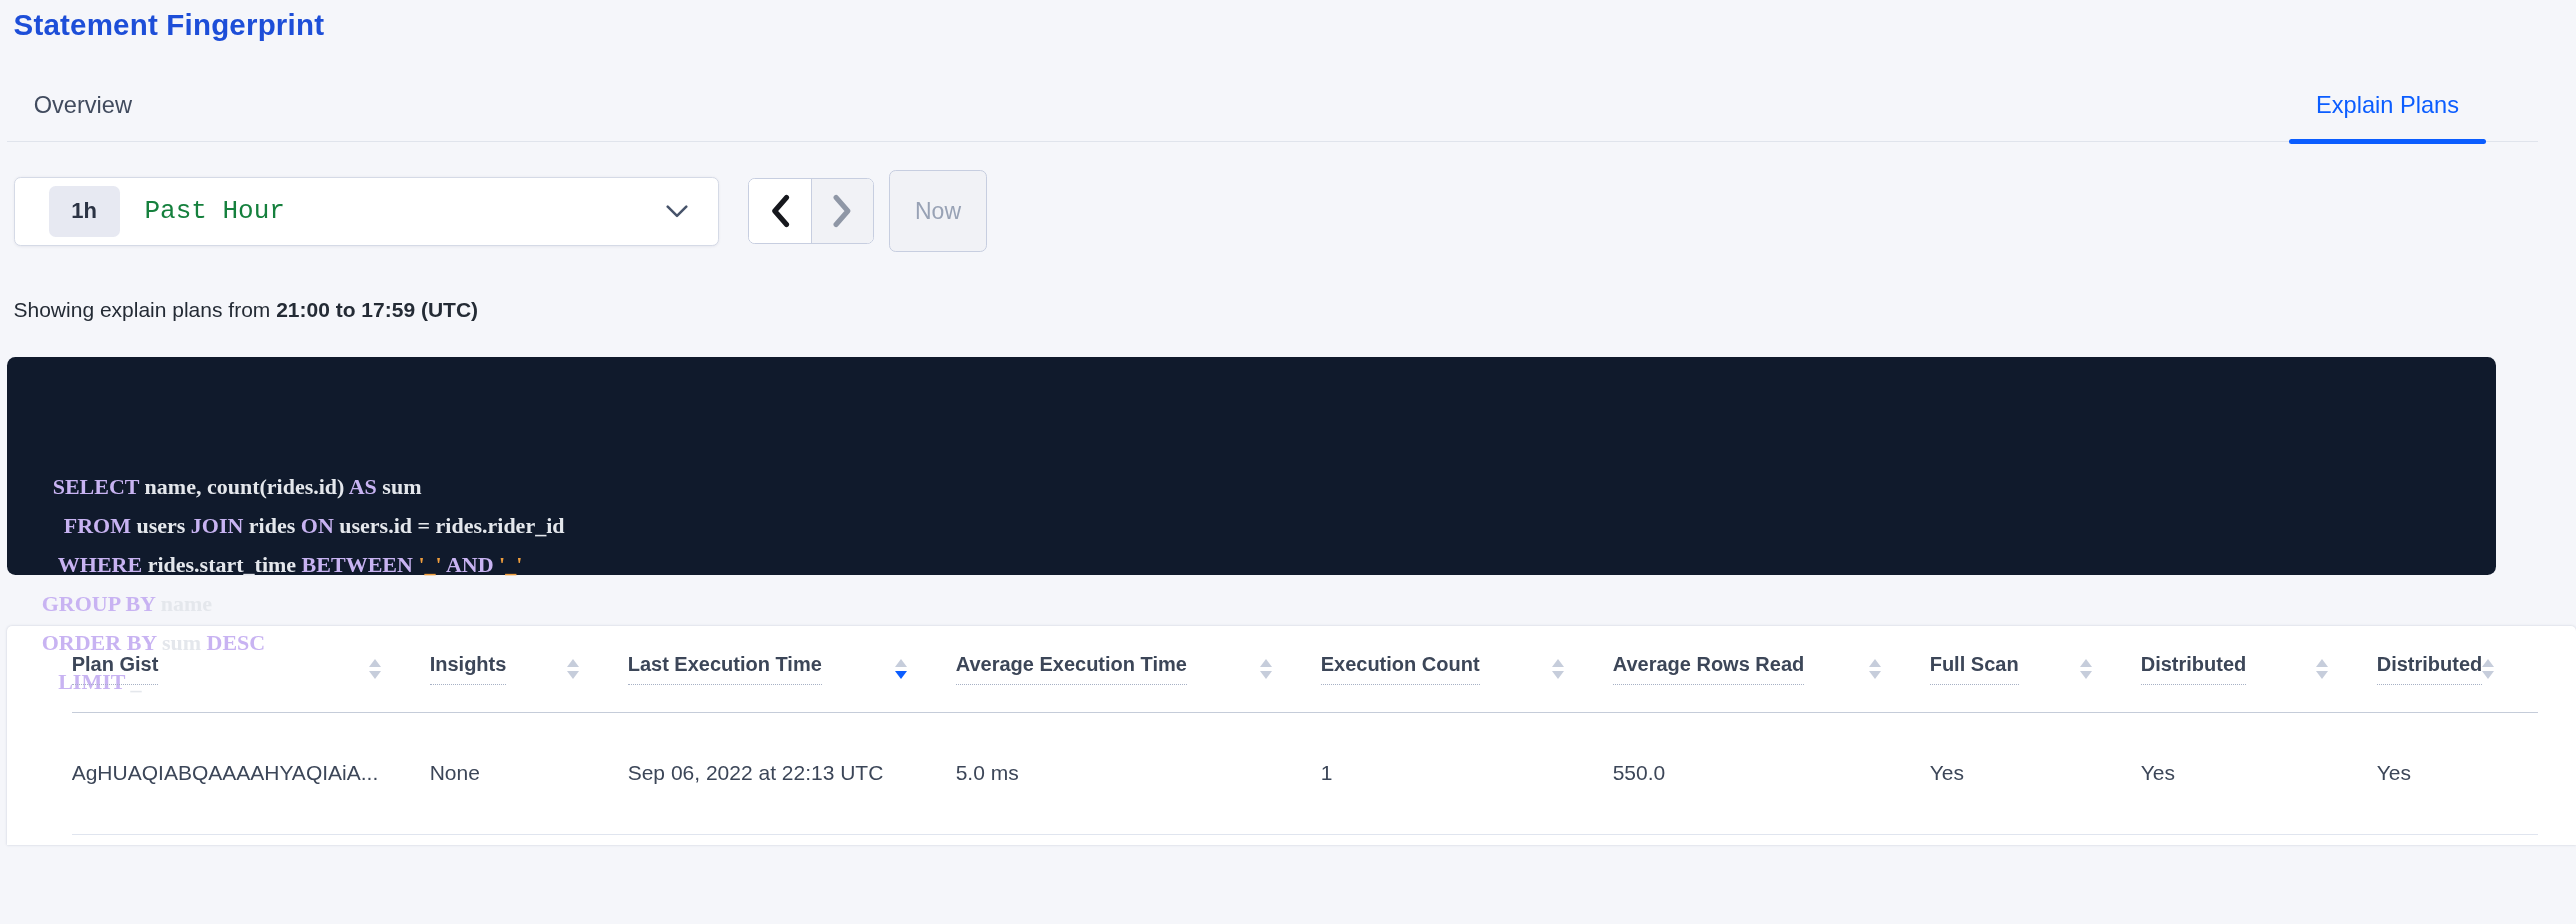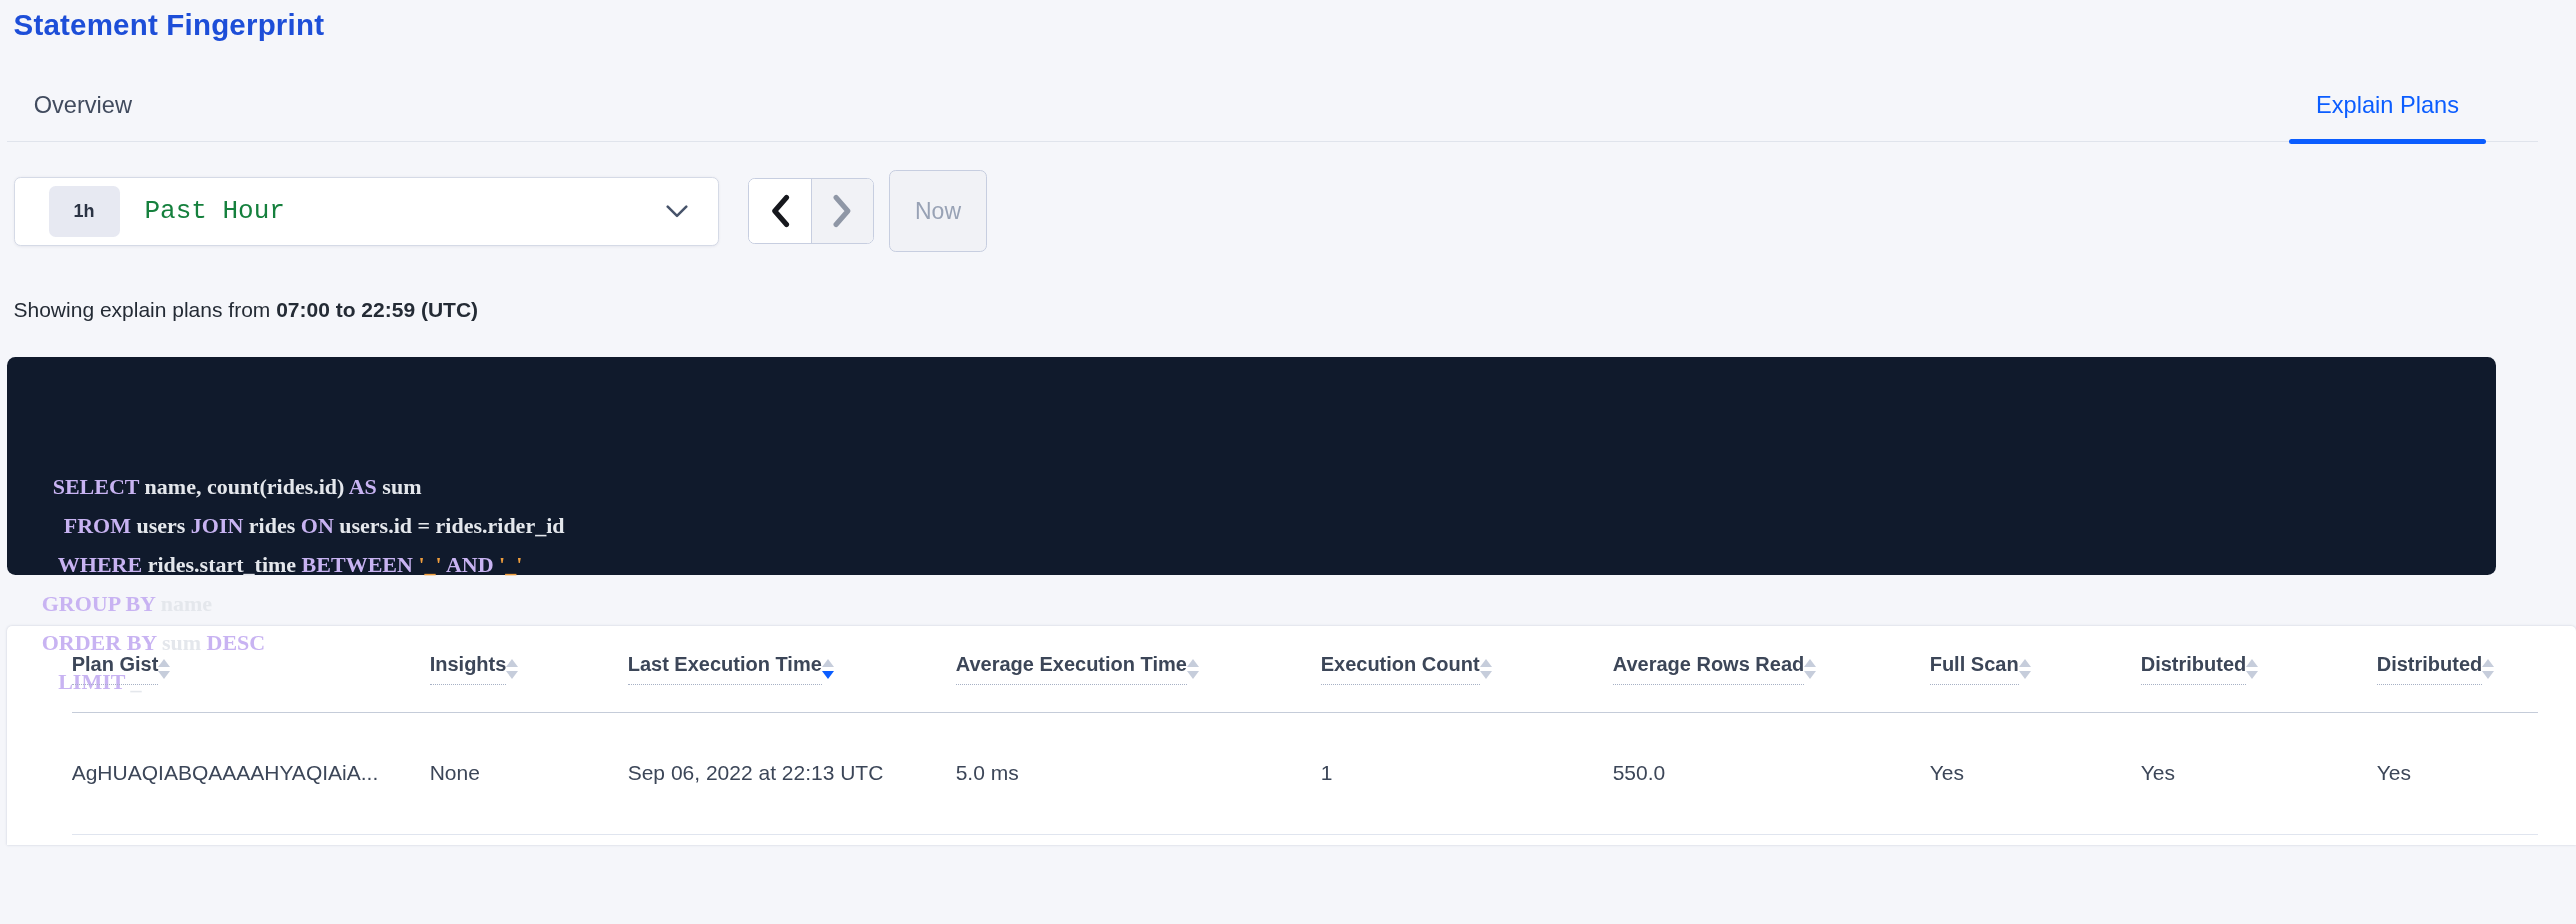--- a/index.html
+++ b/index.html
@@ -42,21 +42,21 @@
     width:705px; height:69px; background:#ffffff;
     border:0.8px solid #d5dae6; border-radius:6.7px;
     box-shadow:0 0.8px 2.5px rgba(60,70,100,.08);
     display:flex; align-items:center; padding:0 30px 0 34px;
     cursor:pointer;
   }
   .time-badge {
     background:#e7e9f2; border-radius:6.7px;
     min-width:71px; height:51px;
     display:flex; align-items:center; justify-content:center;
-    font-size:18px; font-weight:700; color:#2b3344;
+    font-size:22px; font-weight:700; color:#2b3344;
   }
   .time-label { font-size:26px; color:#15803d; margin-left:25px; flex:1;font-family:Liberation Mono, monospace; }
   .chevron-down { width:22px; height:13.5px; }
 
   .arrow-group {
     display:flex; height:66px; margin-left:29.5px;
     border:0.8px solid #c7cee0; border-radius:6.7px; overflow:hidden;
     background:#ffffff;
   }
   .arrow-btn {
@@ -94,21 +94,21 @@
   .table-card {
     margin-left:6.7px; margin-top:51px;
     background:#ffffff; height:219px;
     border-radius:5px 5px 0 0;
     box-shadow:0 0 2.5px rgba(70,85,120,.25);
     padding:0 38px 0 65px;
   }
   table.plans { border-collapse:collapse; table-layout:fixed; width:100%; }
   th.col { height:86px; vertical-align:middle; text-align:left; font-weight:normal; }
   .th-inner {
-    display:flex; align-items:center; justify-content:flex-start;
+    display:flex; align-items:center; justify-content:space-between;
     padding-right:49px; cursor:pointer;
   }
   .col-label {
     font-size:20px; font-weight:700; color:#3c4658;
     border-bottom:1.7px dotted #a7b1c5; padding-bottom:8.4px;
     white-space:nowrap;
   }
   .sort-icon { display:flex; flex-direction:column; align-items:center; }
   .tri-up {
     width:0; height:0; margin-bottom:4.2px;
@@ -160,21 +160,21 @@
     </button>
     <button class="arrow-btn disabled">
       <svg width="23.6" height="34" viewBox="0 0 28 40">
         <polyline points="6,4 20,20 6,36" fill="none" stroke="#8f97a6" stroke-width="6" stroke-linecap="round" stroke-linejoin="round"></polyline>
       </svg>
     </button>
   </div>
   <button class="now-button">Now</button>
 </div>
 
-<p class="showing-line"><span>Showing explain plans from </span><b>07:00 to 22:59 (UTC)</b></p>
+<p class="showing-line"><span>Showing explain plans from </span><b>21:00 to 17:59 (UTC)</b></p>
 
 <div class="code-block">
   <div><div><span class="tok-id">  </span><span class="tok-kw">SELECT</span><span class="tok-id"> name, count(rides.id) </span><span class="tok-kw">AS</span><span class="tok-id"> sum</span></div><div><span class="tok-id">    </span><span class="tok-kw">FROM</span><span class="tok-id"> users </span><span class="tok-kw">JOIN</span><span class="tok-id"> rides </span><span class="tok-kw">ON</span><span class="tok-id"> users.id = rides.rider_id</span></div><div><span class="tok-id">   </span><span class="tok-kw">WHERE</span><span class="tok-id"> rides.start_time </span><span class="tok-kw">BETWEEN</span><span class="tok-id"> </span><span class="tok-str">'_'</span><span class="tok-id"> </span><span class="tok-kw">AND</span><span class="tok-id"> </span><span class="tok-str">'_'</span></div><div><span class="tok-kw">GROUP BY</span><span class="tok-id"> name</span></div><div><span class="tok-kw">ORDER BY</span><span class="tok-id"> sum </span><span class="tok-kw">DESC</span></div><div><span class="tok-id">   </span><span class="tok-kw">LIMIT</span><span class="tok-id"> _</span></div></div>
 </div>
 
 <div class="table-card">
   <table class="plans">
     <colgroup>
       <col style="width:358px">
         <col style="width:198px">

